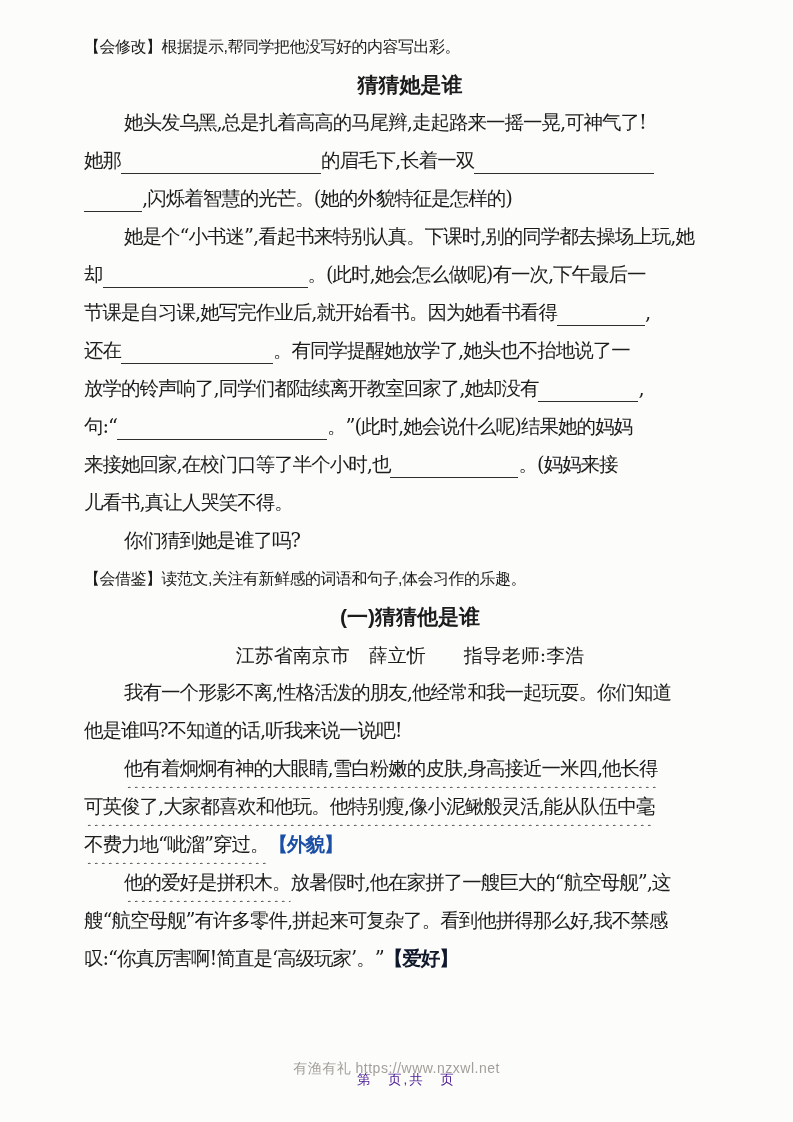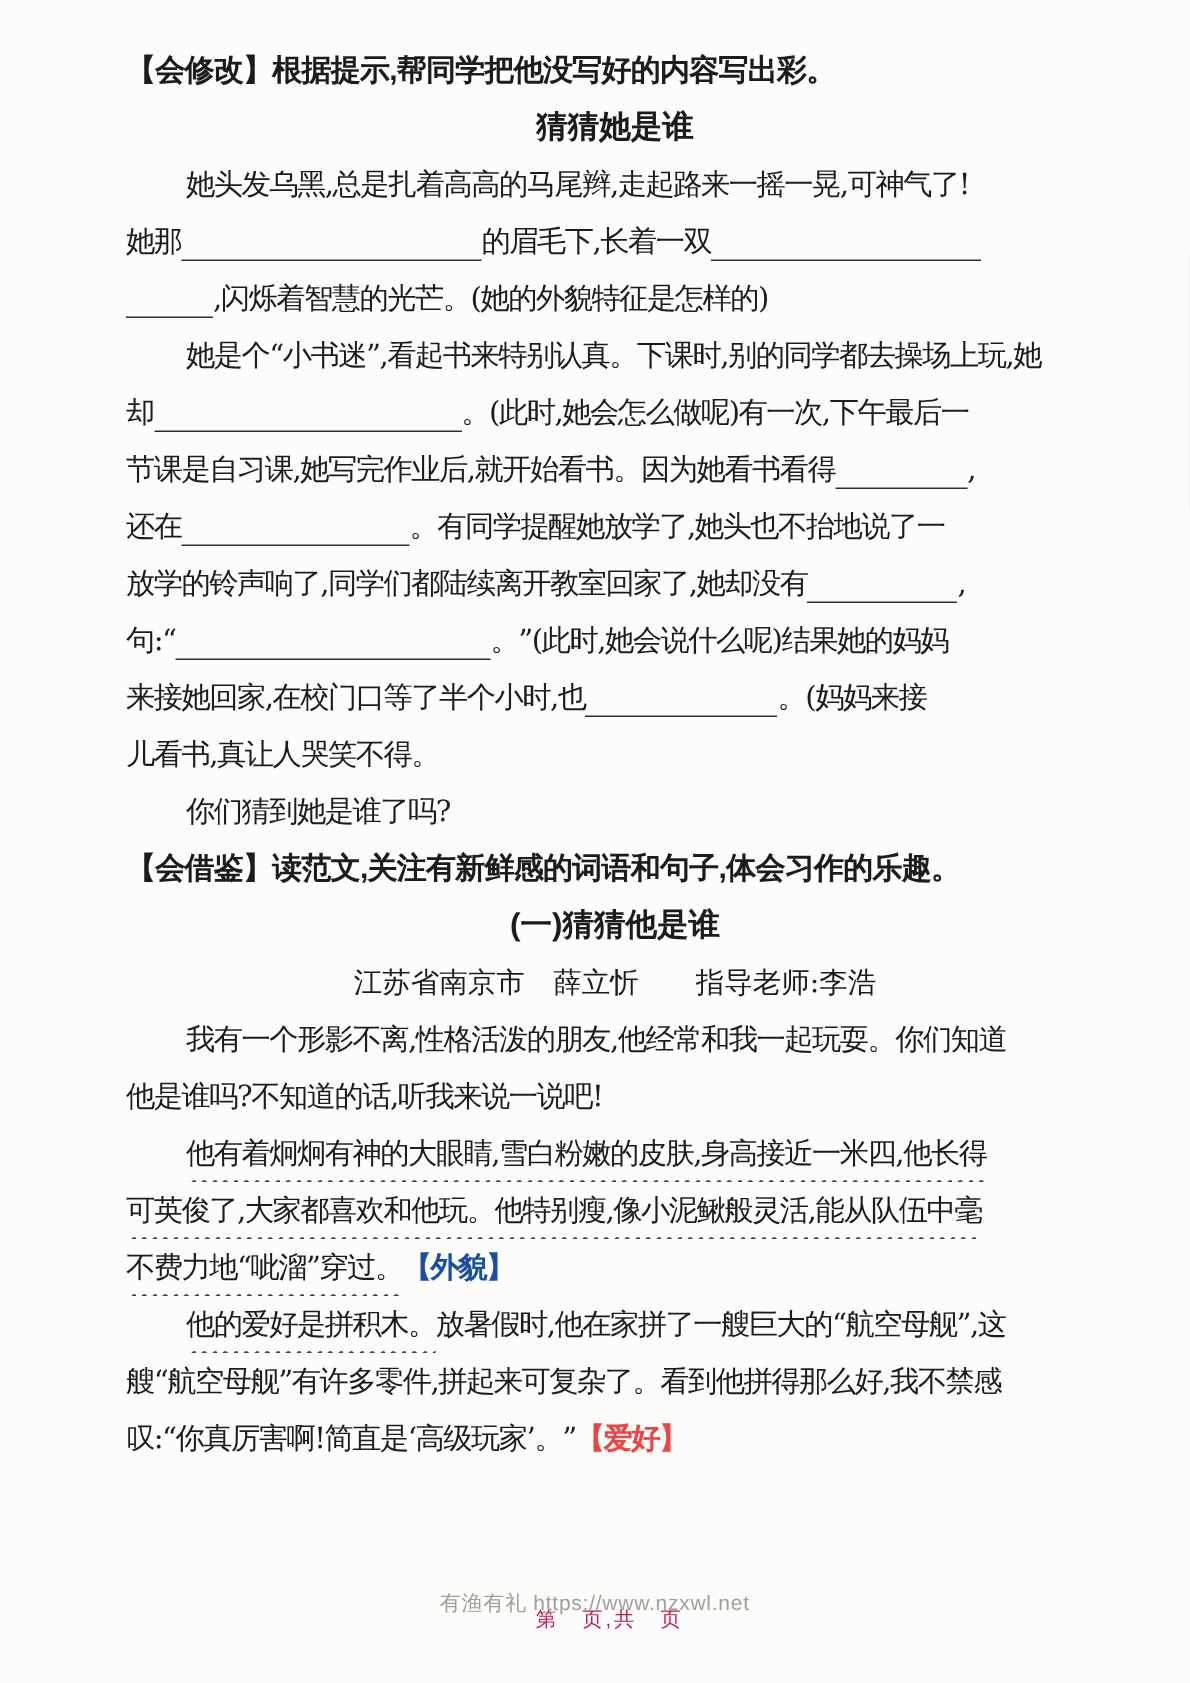--- a/index.html
+++ b/index.html
@@ -13,21 +13,21 @@
     overflow:hidden;
   }
   .content{position:absolute;left:84px;top:28px;width:652px;}
   .line{
     height:38px;line-height:38px;
     font-size:19.5px;letter-spacing:-1px;
     white-space:nowrap;overflow:hidden;
   }
   .head{
     font-family:"Liberation Sans",sans-serif;
-    font-weight:bold;font-size:20px;letter-spacing:-0.5px;
+    font-weight:normal;font-size:16px;letter-spacing:-0.5px;
   }
   .title{
     text-align:center;
     font-family:"Liberation Sans",sans-serif;
     font-weight:bold;font-size:21px;letter-spacing:0;
   }
   .indent{text-indent:40px;}
   .byline{text-align:center;font-size:19px;letter-spacing:0;}
   .blank{
     display:inline-block;height:26px;
@@ -98,21 +98,21 @@
 
     <div class="line indent"><span>我有一个形影不离,性格活泼的朋友,他经常和我一起玩耍。你们知道</span></div>
     <div class="line"><span>他是谁吗?不知道的话,听我来说一说吧!</span></div>
 
     <div class="line indent"><span class="lu"><span class="lw">他有着炯炯有神的大眼睛,雪白粉嫩的皮肤,身高接近一米四,他长得</span></span></div>
     <div class="line"><span class="lu"><span class="lw">可英俊了,大家都喜欢和他玩。他特别瘦,像小泥鳅般灵活,能从队伍中毫</span></span></div>
     <div class="line"><span class="lu"><span class="lw">不费力地“呲溜”穿过。</span></span><span class="tag" style="color: rgb(27, 79, 165);">【外貌】</span></div>
 
     <div class="line indent"><span class="lu"><span class="lw">他的爱好是拼积木。</span></span><span>放暑假时,他在家拼了一艘巨大的“航空母舰”,这</span></div>
     <div class="line"><span>艘“航空母舰”有许多零件,拼起来可复杂了。看到他拼得那么好,我不禁感</span></div>
-    <div class="line"><span>叹:“你真厉害啊!简直是‘高级玩家’。”</span><span class="tag" style="color: #ef4444;">【爱好】</span></div>
+    <div class="line"><span>叹:“你真厉害啊!简直是‘高级玩家’。”</span><span class="tag" style="color: #0f172a;">【爱好】</span></div>
 
   </div>
 
   <div class="footer">
     <div class="watermark" style="color: rgb(162, 158, 154);">有渔有礼 https://www.nzxwl.net</div>
-    <div class="pageinfo" style="color: #be185d; padding-left: 20px;">第　页,共　页</div>
+    <div class="pageinfo" style="color: #4c1d95; padding-left: 20px;">第　页,共　页</div>
   </div>
 </div>
 
 </body></html>

